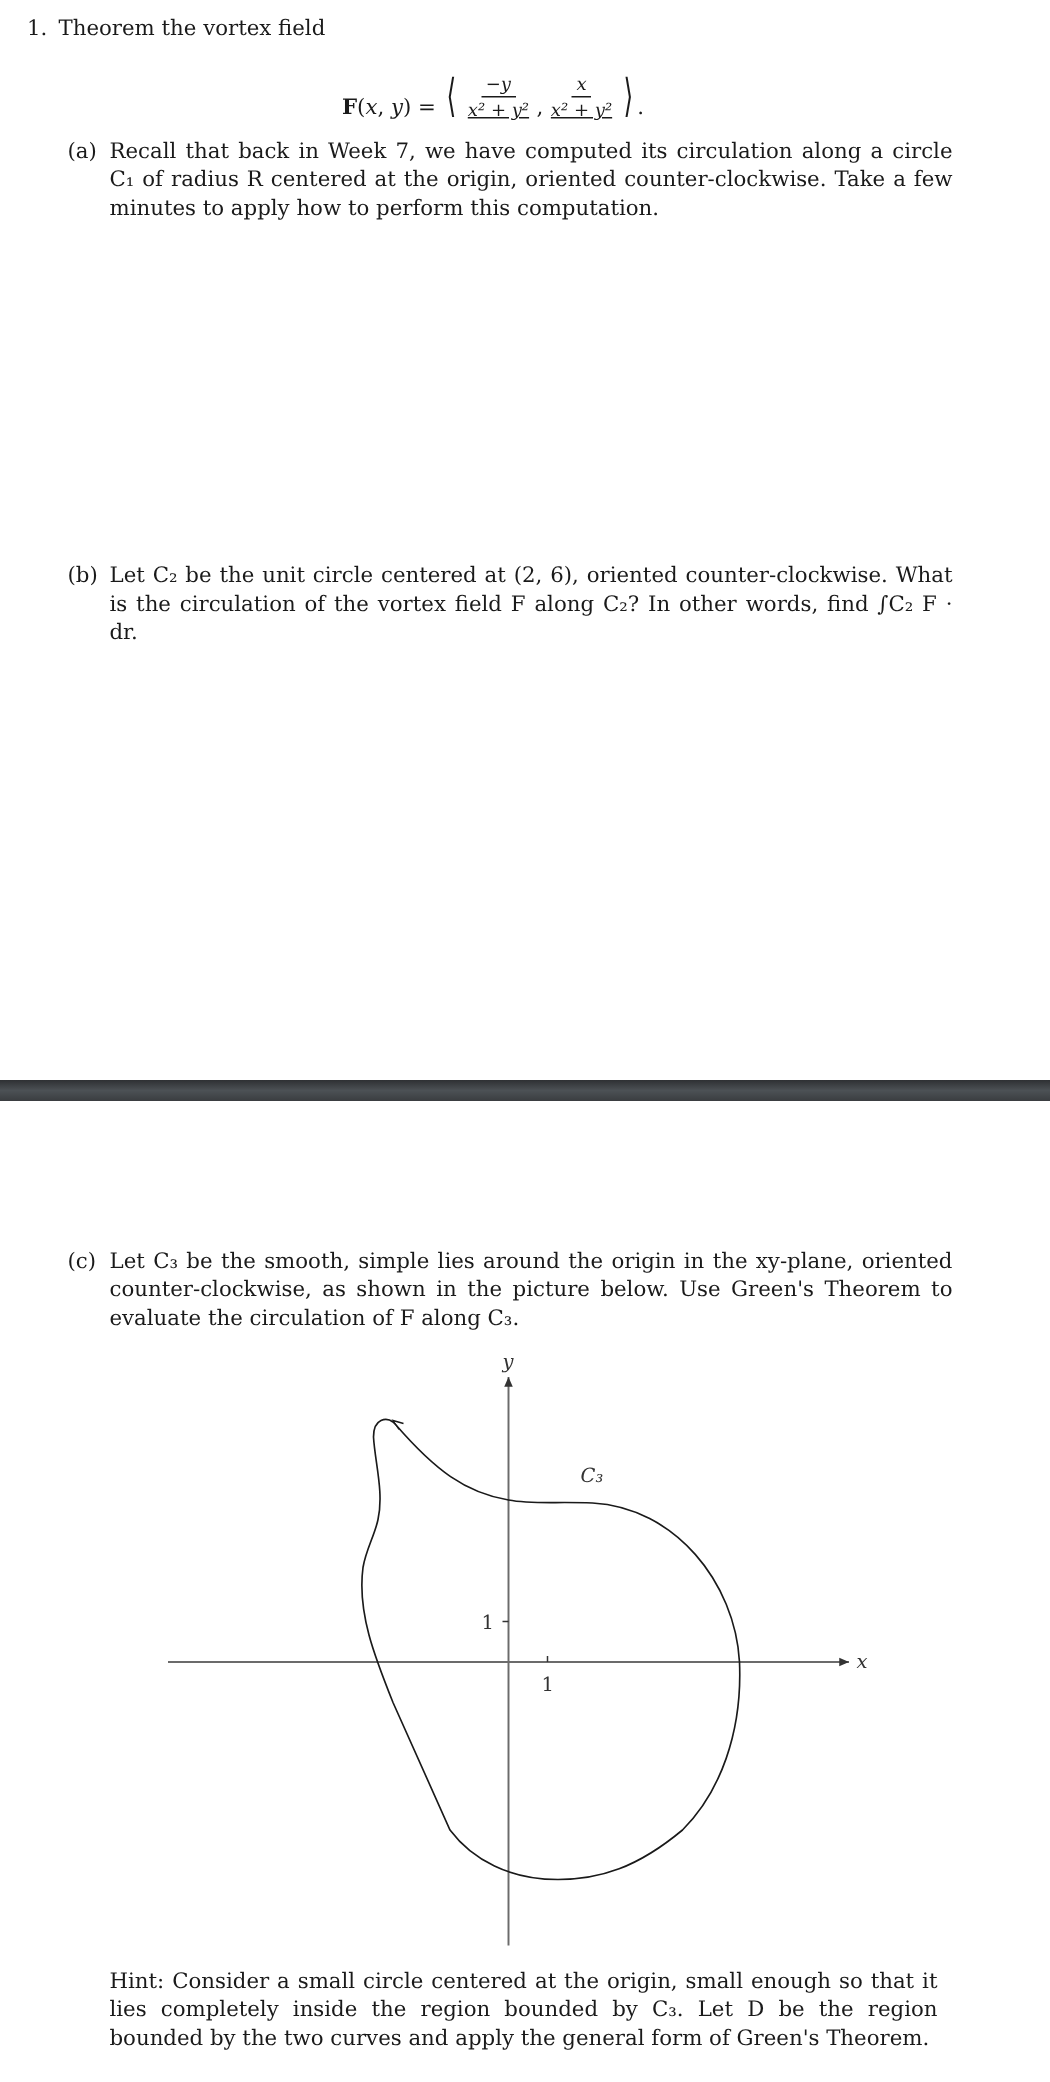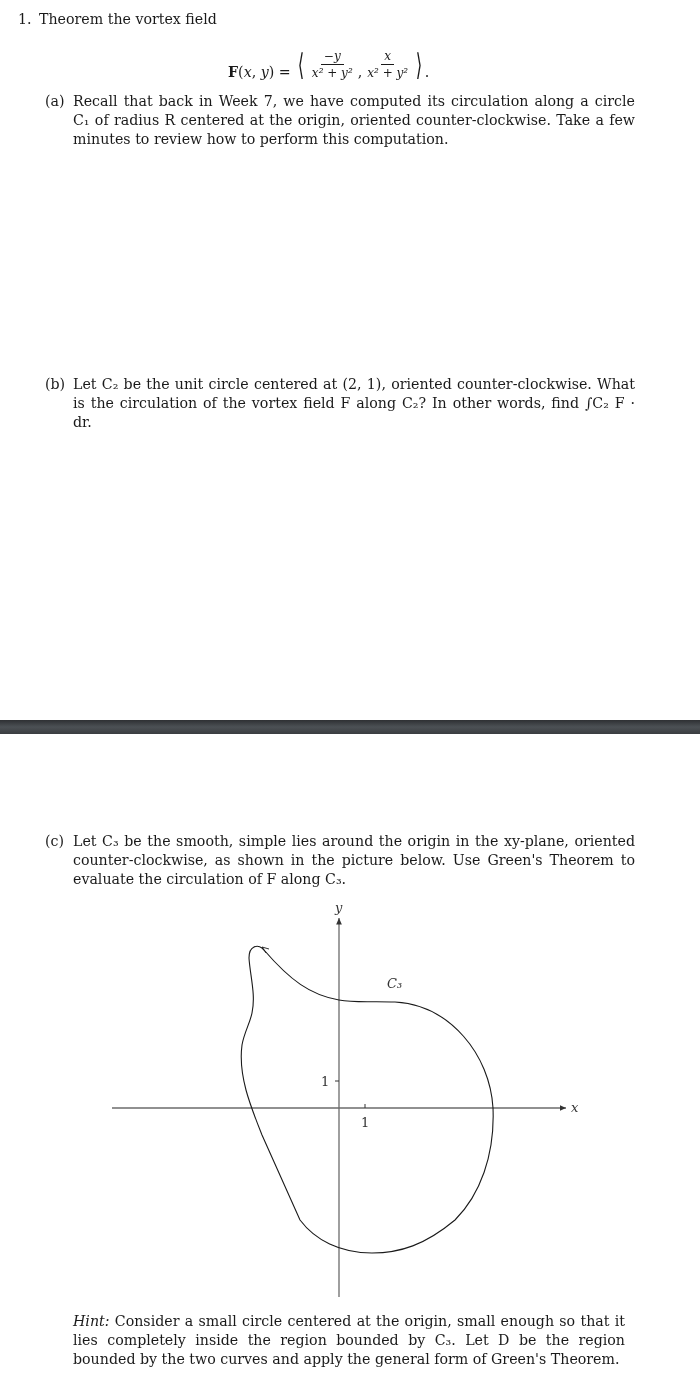--- a/index.html
+++ b/index.html
@@ -7,25 +7,25 @@
     width: 700px; height: 1388px; position: relative; overflow: hidden;
     font-family: "DejaVu Serif", "Liberation Serif", serif;
     color: #1a1a1a;
   }
   .page { position: absolute; left: 0; width: 700px; }
   .txt { font-size: 14.2px; line-height: 19px; }
   .num { position: absolute; left: 18px; }
   .item { position: absolute; left: 45px; width: 590px; }
   .label { position: absolute; left: 0; top: 0; }
   .body { margin-left: 28px; text-align: justify; }
-  .it { font-style: italic; }
+  .it { }
   .eq { position: absolute; left: 228px; top: 40px; height: 40px; display: flex; align-items: flex-end; font-size: 14.2px; }
   .frac { display: inline-flex; flex-direction: column; align-items: center; margin: 0 2px; font-size: 12px; }
   .frac .n { padding: 0 3px 1px; border-bottom: 1px solid #1a1a1a; line-height: 14px; font-style: italic; }
-  .frac .d { padding: 1px 3px 0; line-height: 14px; font-style: italic; }
+  .frac .d { padding: 1px 3px 0; line-height: 14px; font-style: italic; text-decoration: underline; }
   .ang { font-size: 30px; font-weight: 200; line-height: 30px; transform: scaleX(0.55); display: inline-block; }
   .divider {
     position: absolute; left: 0; top: 720px; width: 700px; height: 14px;
     background: linear-gradient(#2e3033, #4c5155 50%, #3a3d40);
   }
   svg text { font-family: "DejaVu Serif", serif; }
 </style>
 </head>
 <body>
 
@@ -45,26 +45,26 @@
   <span class="frac">
     <span class="n">x</span>
     <span class="d">x² + y²</span>
   </span>
   <span class="ang">⟩</span>
   <span>.</span>
 </div>
 
 <div class="item txt" style="top:92px;">
   <span class="label">(a)</span>
-  <div class="body">Recall that back in Week 7, we have computed its circulation along a circle C₁ of radius R centered at the origin, oriented counter-clockwise. Take a few minutes to review how to perform this computation.</div>
+  <div class="body">Recall that back in Week 7, we have computed its circulation along a circle C₁ of radius R centered at the origin, oriented counter-clockwise. Take a few minutes to apply how to perform this computation.</div>
 </div>
 
 <div class="item txt" style="top:375px;">
   <span class="label">(b)</span>
-  <div class="body">Let C₂ be the unit circle centered at (2, 1), oriented counter-clockwise. What is the circulation of the vortex field F along C₂? In other words, find ∫C₂ F · dr.</div>
+  <div class="body">Let C₂ be the unit circle centered at (2, 6), oriented counter-clockwise. What is the circulation of the vortex field F along C₂? In other words, find ∫C₂ F · dr.</div>
 </div>
 
 <div class="divider"></div>
 
 <div class="item txt" style="top:832px;">
   <span class="label">(c)</span>
   <div class="body">Let C₃ be the smooth, simple lies around the origin in the xy-plane, oriented counter-clockwise, as shown in the picture below. Use Green's Theorem to evaluate the circulation of F along C₃.</div>
 </div>
 
 <svg width="700" height="420" viewBox="0 0 700 420" style="position:absolute; left:0; top:895px;">

